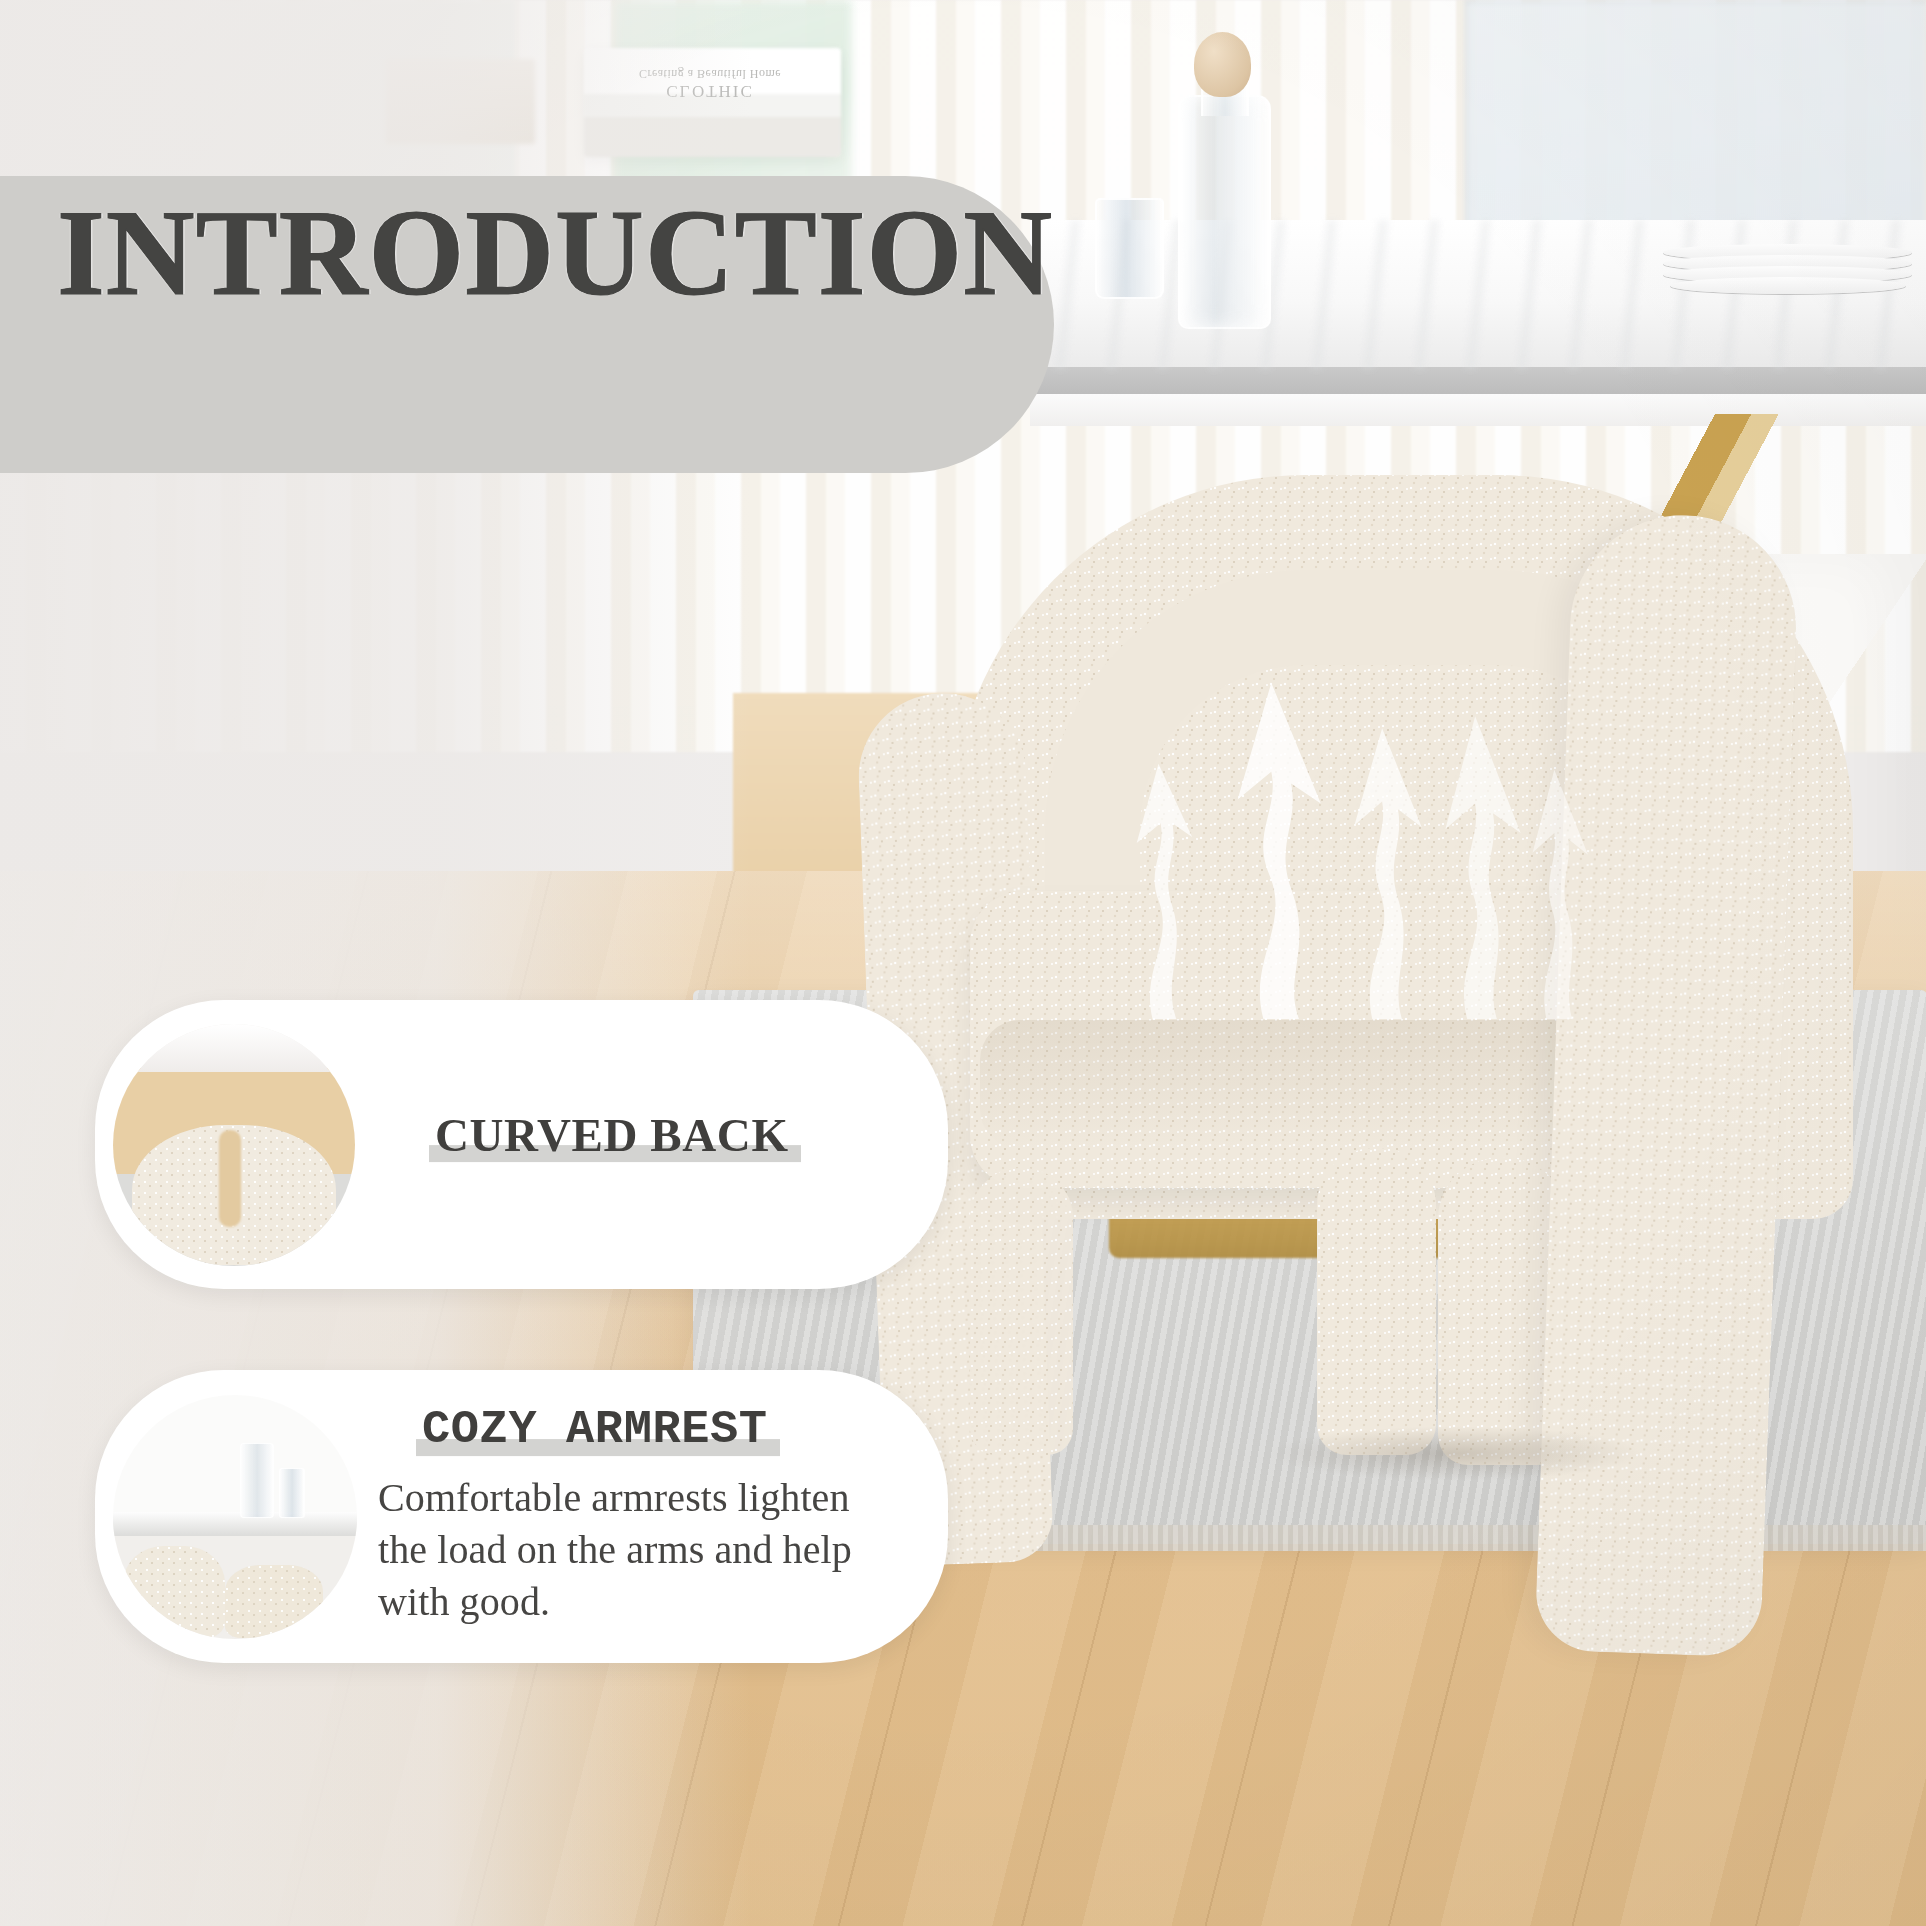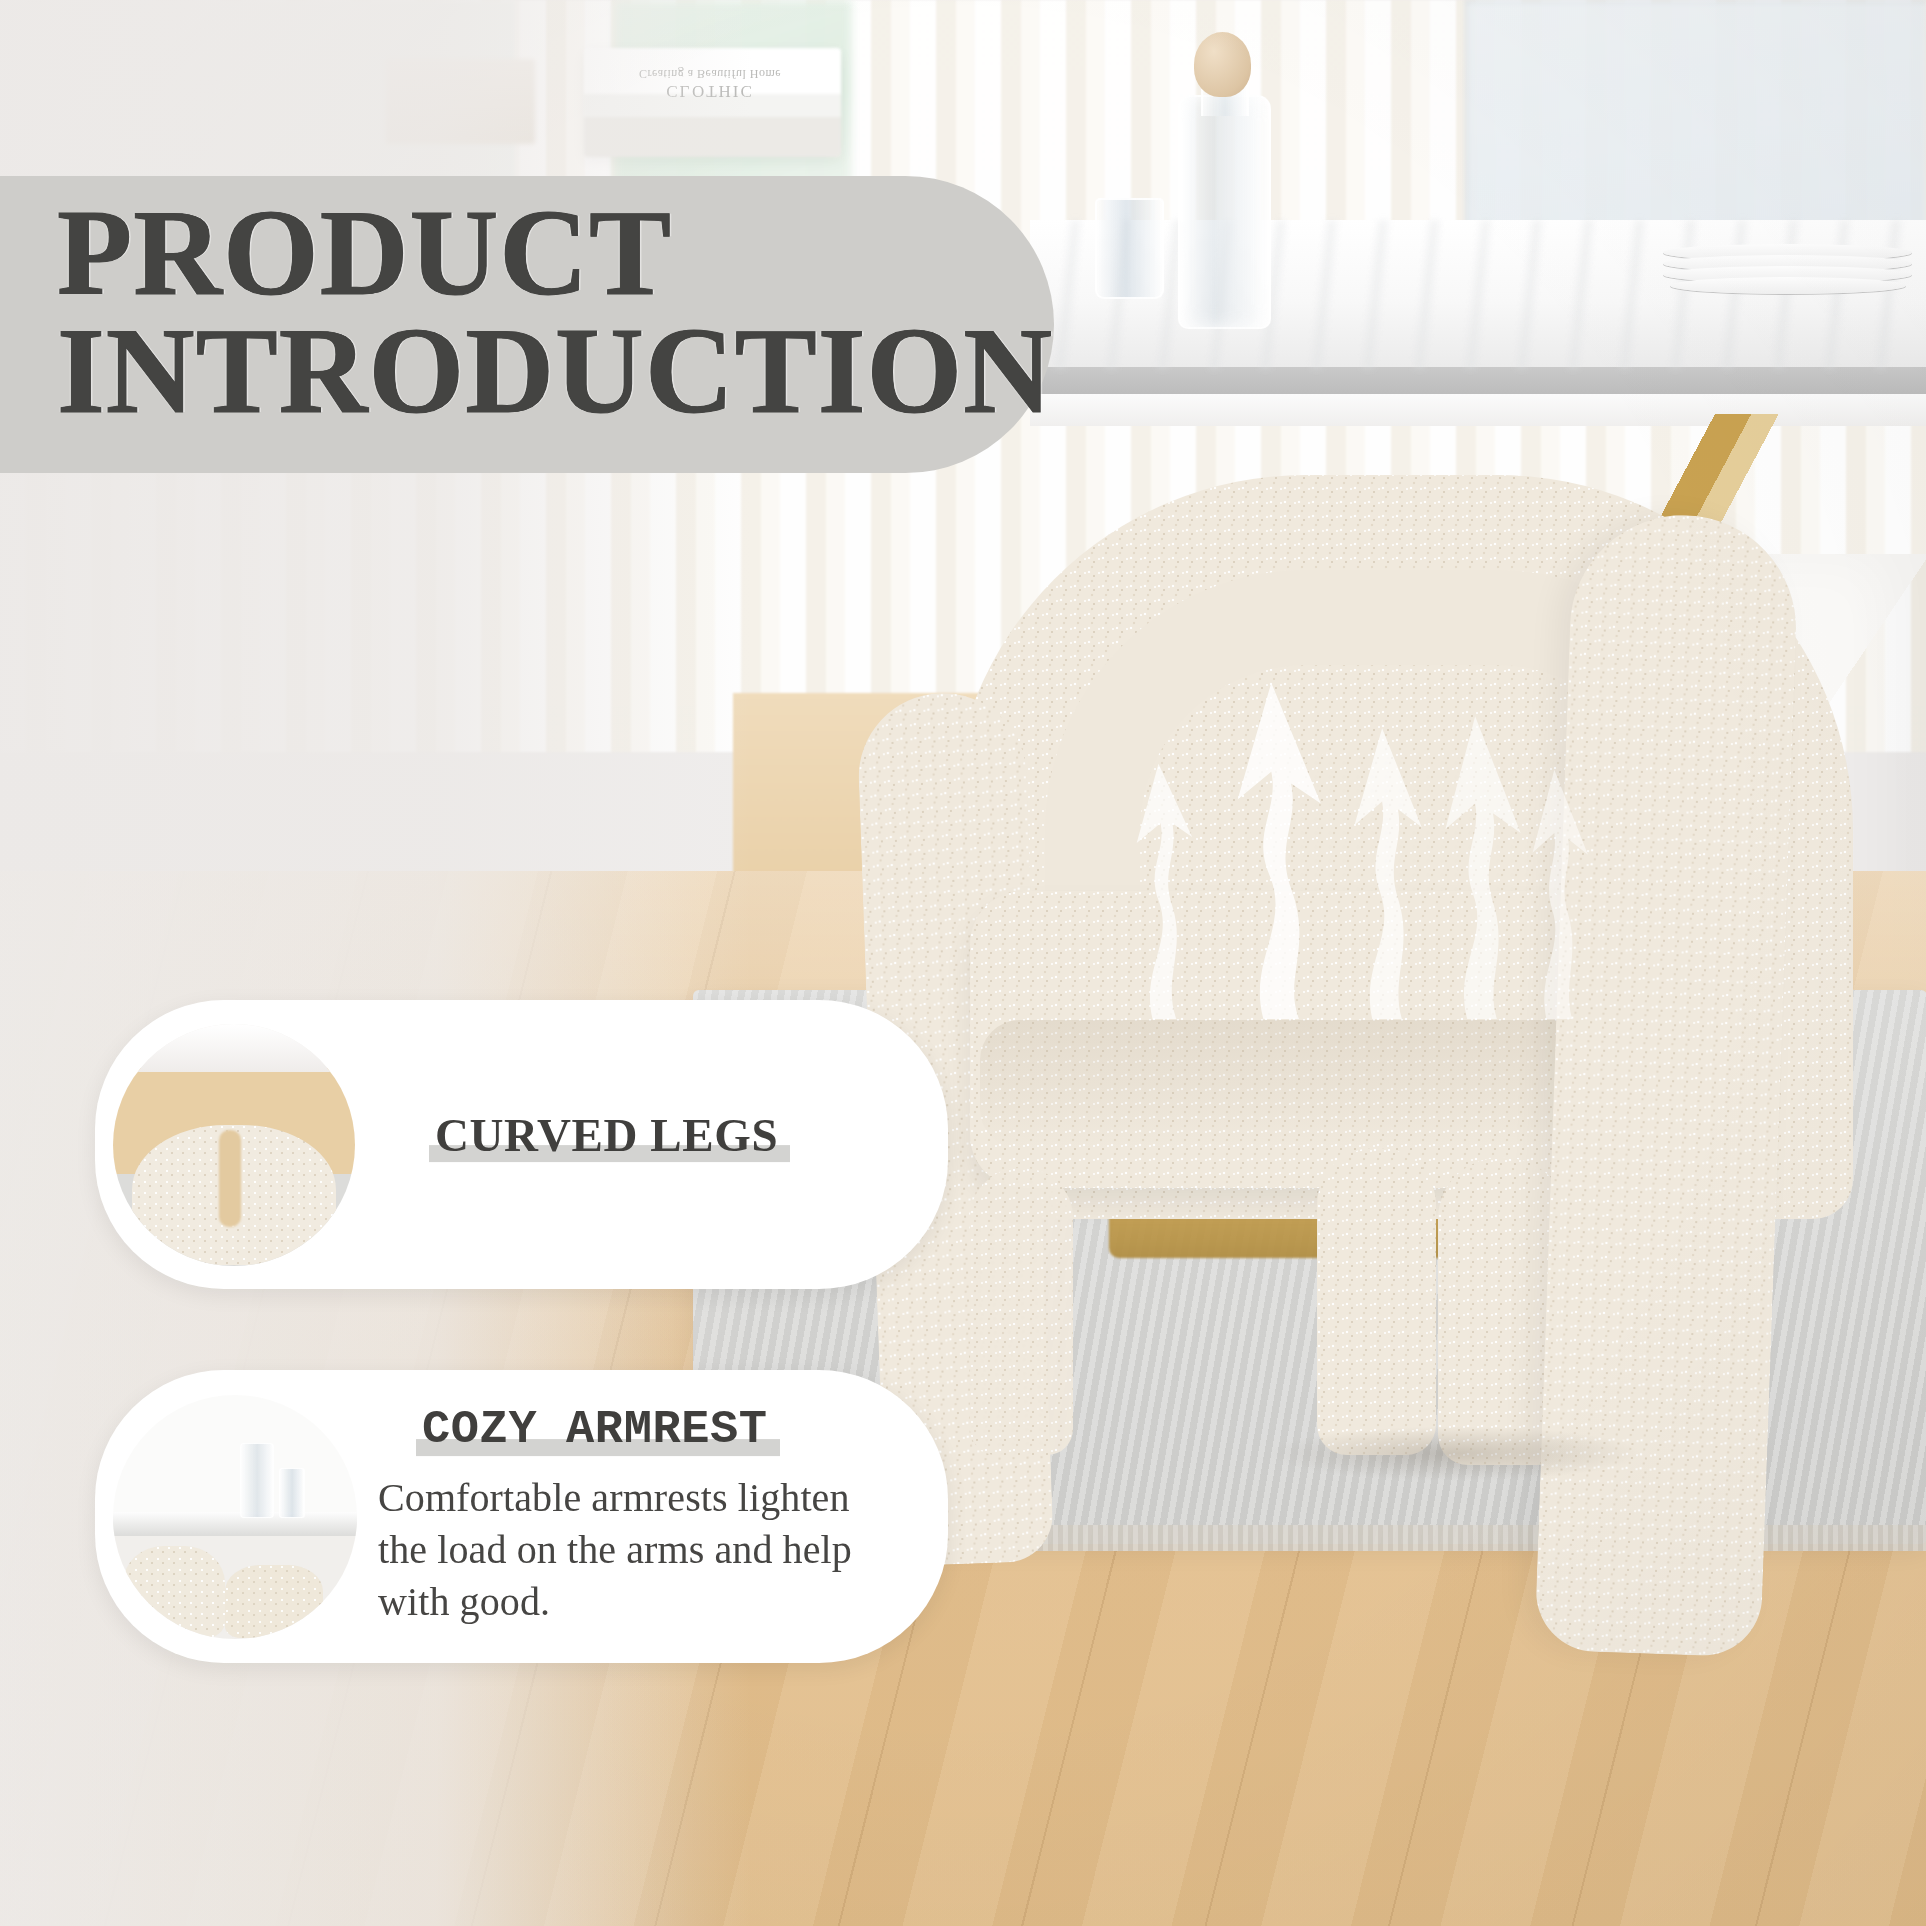--- a/index.html
+++ b/index.html
@@ -443,36 +443,35 @@
       </g>
     </svg>
 
     <div class="vignette"></div>
     <div class="left-wash"></div>
     <div class="left-wash-low"></div>
   </div>
 
   <div class="title-banner"></div>
   <div class="title-text">
-    <span class="title-line l1 ornate">PRODUCT</span>
     <span class="title-line l2 ornate">INTRODUCTION</span>
   </div>
 
 
   <div class="card c2">
     <div class="thumb">
       <div class="thumb-inner">
         <div class="t2-bg"></div>
         <div class="t2-wall"></div>
         <div class="t2-back"></div>
         <div class="t2-gap"></div>
       </div>
     </div>
     <div class="card-body">
-      <div class="card-heading">CURVED LEGS</div>
+      <div class="card-heading">CURVED BACK</div>
     </div>
   </div>
 
   <div class="card c3">
     <div class="thumb">
       <div class="thumb-inner">
         <div class="t3-bg"></div>
         <div class="t3-table"></div>
         <div class="t3-glass"></div>
         <div class="t3-glass2"></div>

